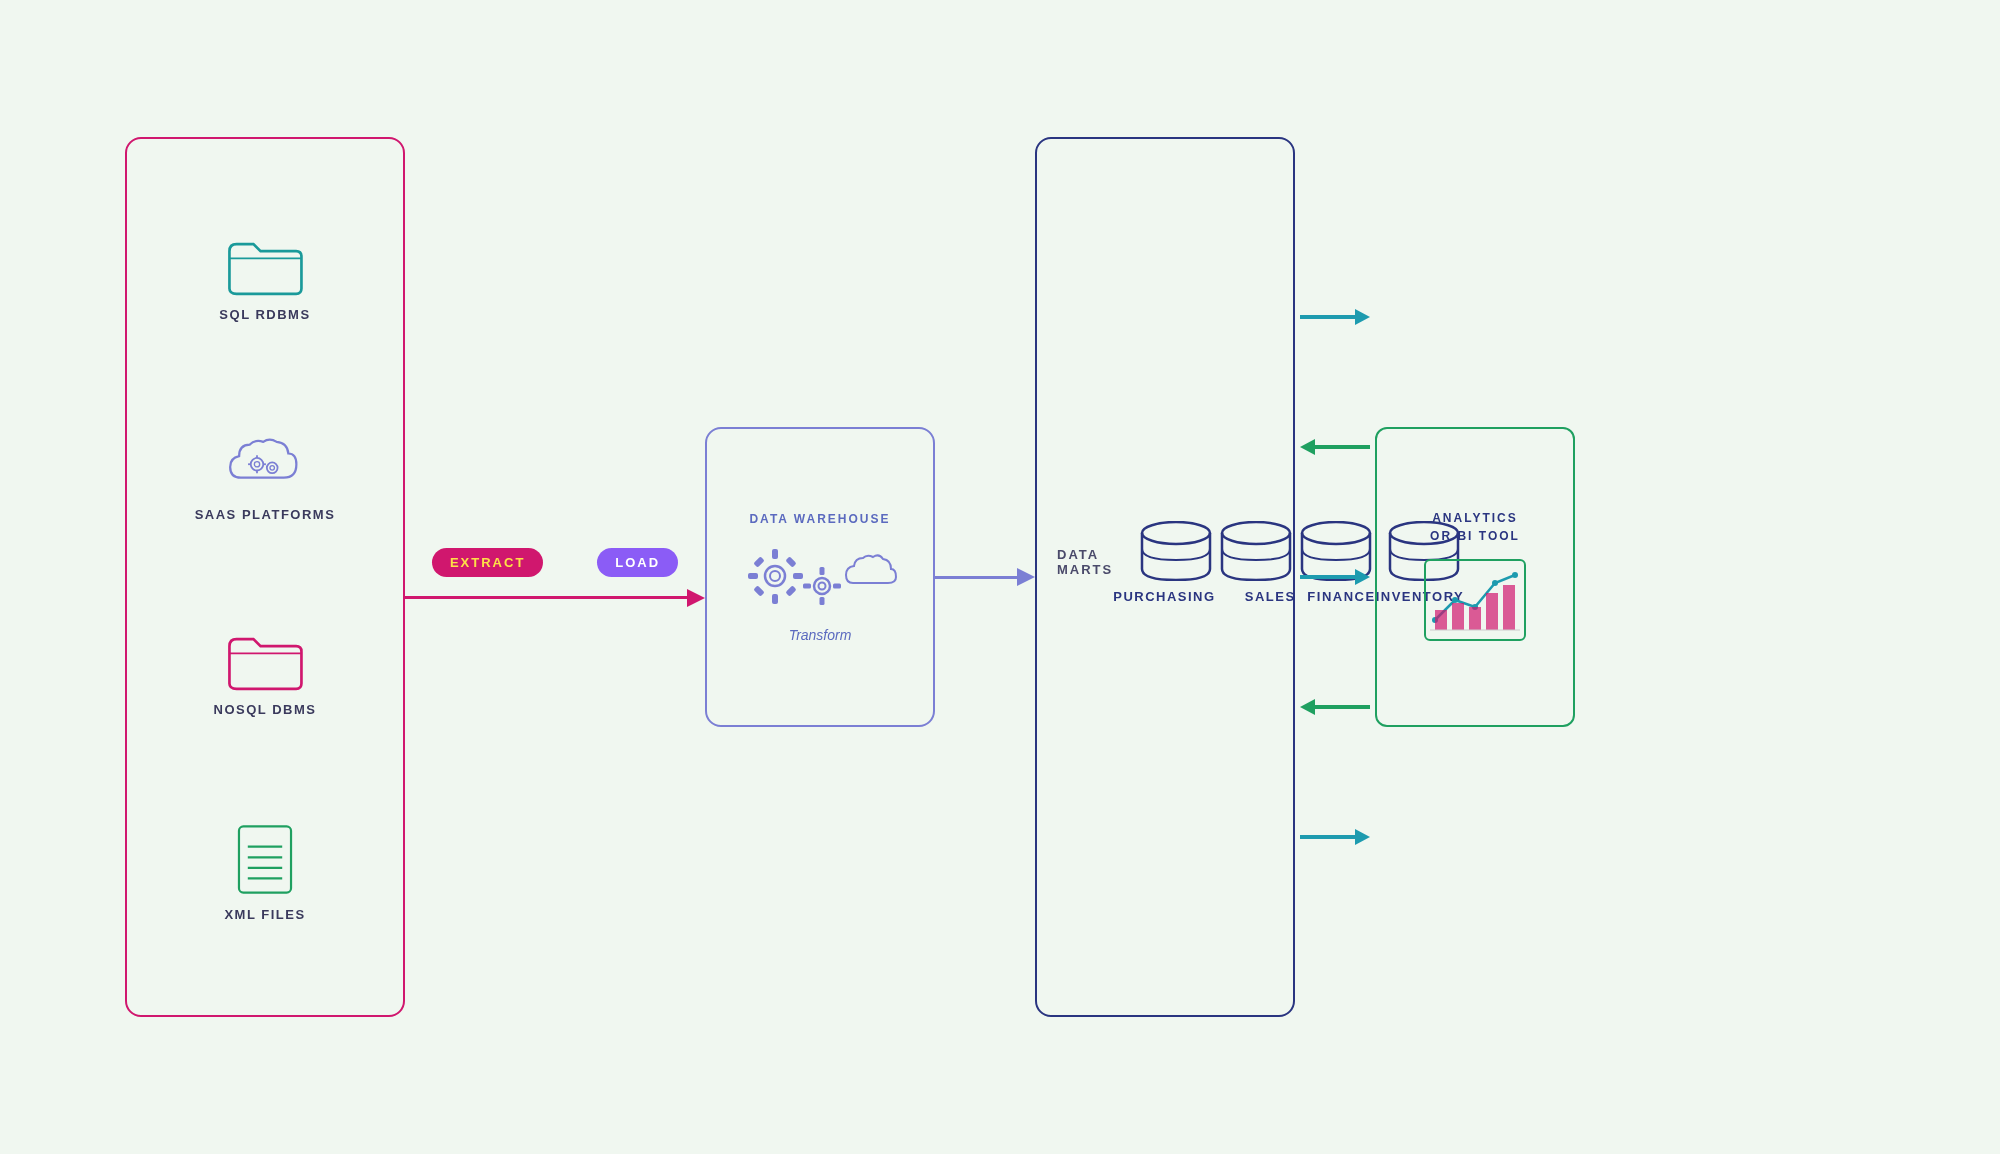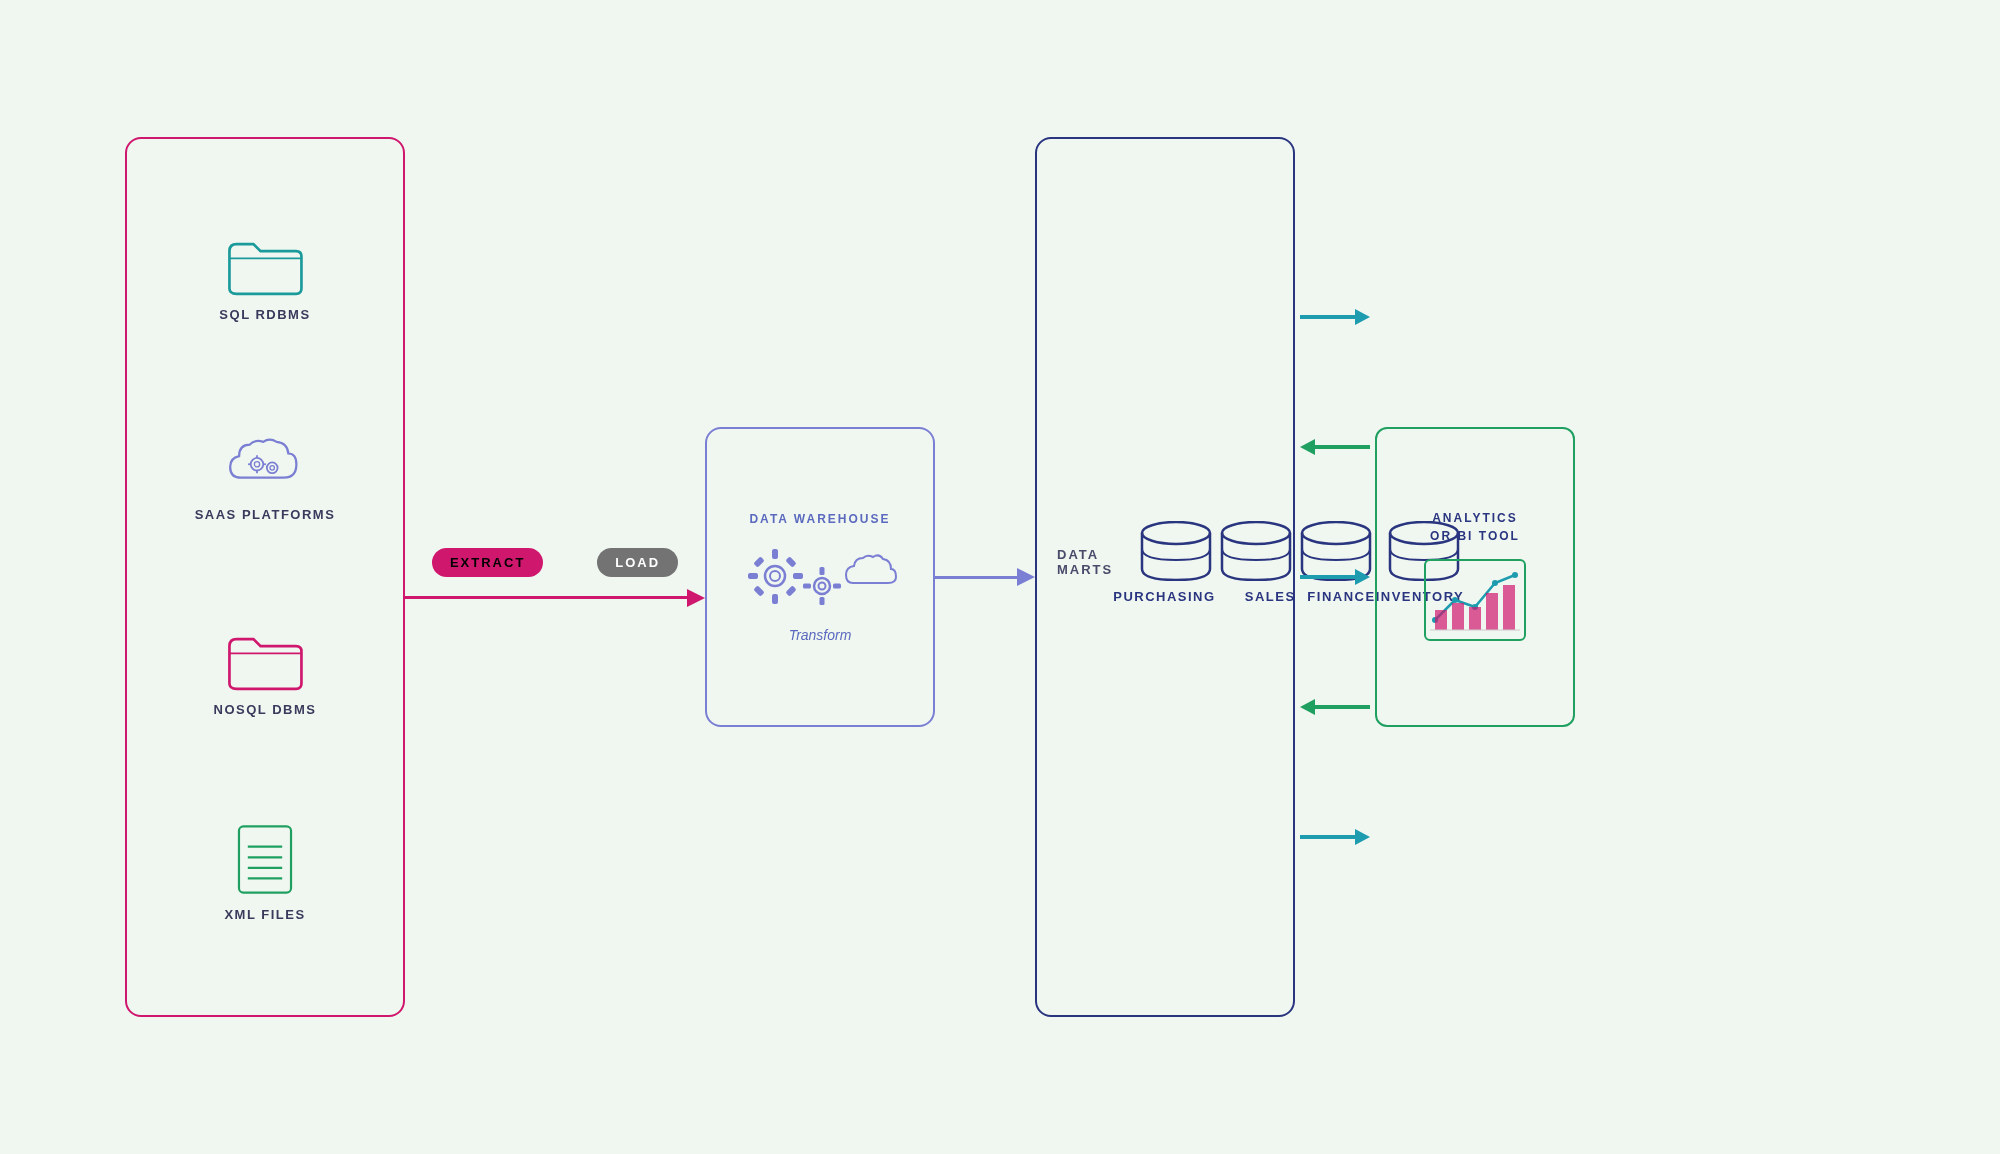--- a/index.html
+++ b/index.html
@@ -217,22 +217,22 @@
         <line x1="18" y1="40" x2="57" y2="40" stroke="#1fa060" stroke-width="2.5"></line>
         <line x1="18" y1="52" x2="57" y2="52" stroke="#1fa060" stroke-width="2.5"></line>
         <line x1="18" y1="64" x2="57" y2="64" stroke="#1fa060" stroke-width="2.5"></line>
       </svg>
       <span class="source-label">XML FILES</span>
     </div>
   </div>
 
   <div style="display:flex; flex-direction:column; align-items:center; margin: 0 0px; position:relative; width:300px;">
     <div style="display:flex; justify-content:space-around; width:100%; margin-bottom:12px;">
-      <div style="background:#d0176e; color:#000000; font-size:13px; font-weight:700; letter-spacing:2px; padding:7px 18px; border-radius:20px;">EXTRACT</div>
-      <div style="background:#737373; color:white; font-size:13px; font-weight:700; letter-spacing:2px; padding:7px 18px; border-radius:20px;">LOAD</div>
+      <div style="background:#d0176e; color:#fde047; font-size:13px; font-weight:700; letter-spacing:2px; padding:7px 18px; border-radius:20px;">EXTRACT</div>
+      <div style="background:#8b5cf6; color:white; font-size:13px; font-weight:700; letter-spacing:2px; padding:7px 18px; border-radius:20px;">LOAD</div>
     </div>
     <div style="display:flex; align-items:center; width:100%;">
       <div style="flex:1; height:3px; background:#d0176e;"></div>
       <div style="border-left:18px solid #d0176e; border-top:9px solid transparent; border-bottom:9px solid transparent;"></div>
     </div>
   </div>
 
   <div class="dw-box">
     <span class="dw-title">DATA WAREHOUSE</span>
     <div class="dw-icons">

